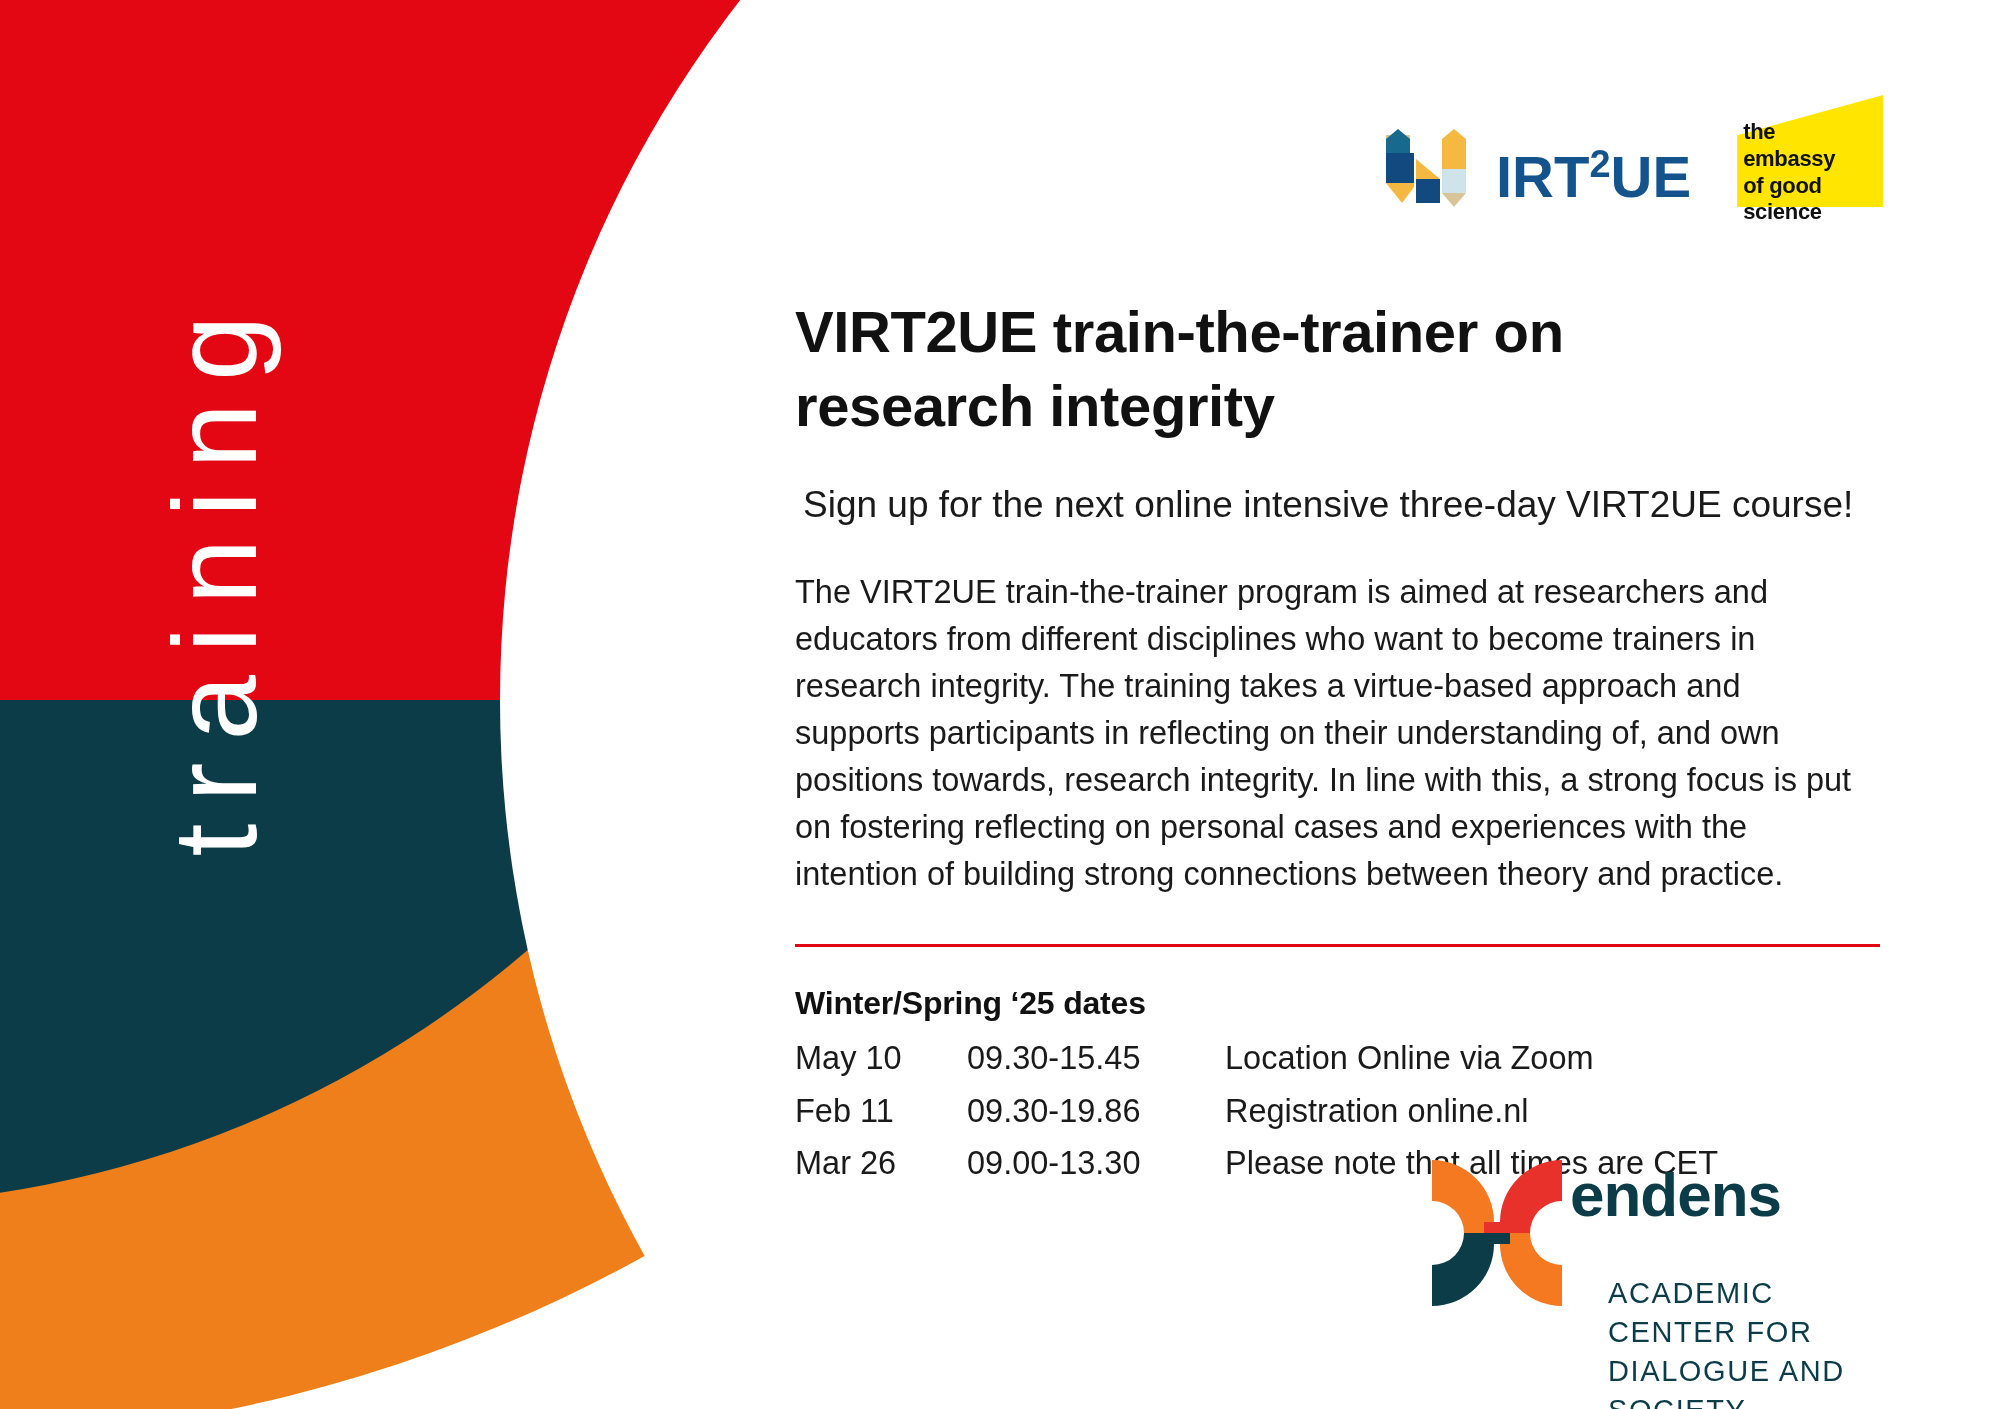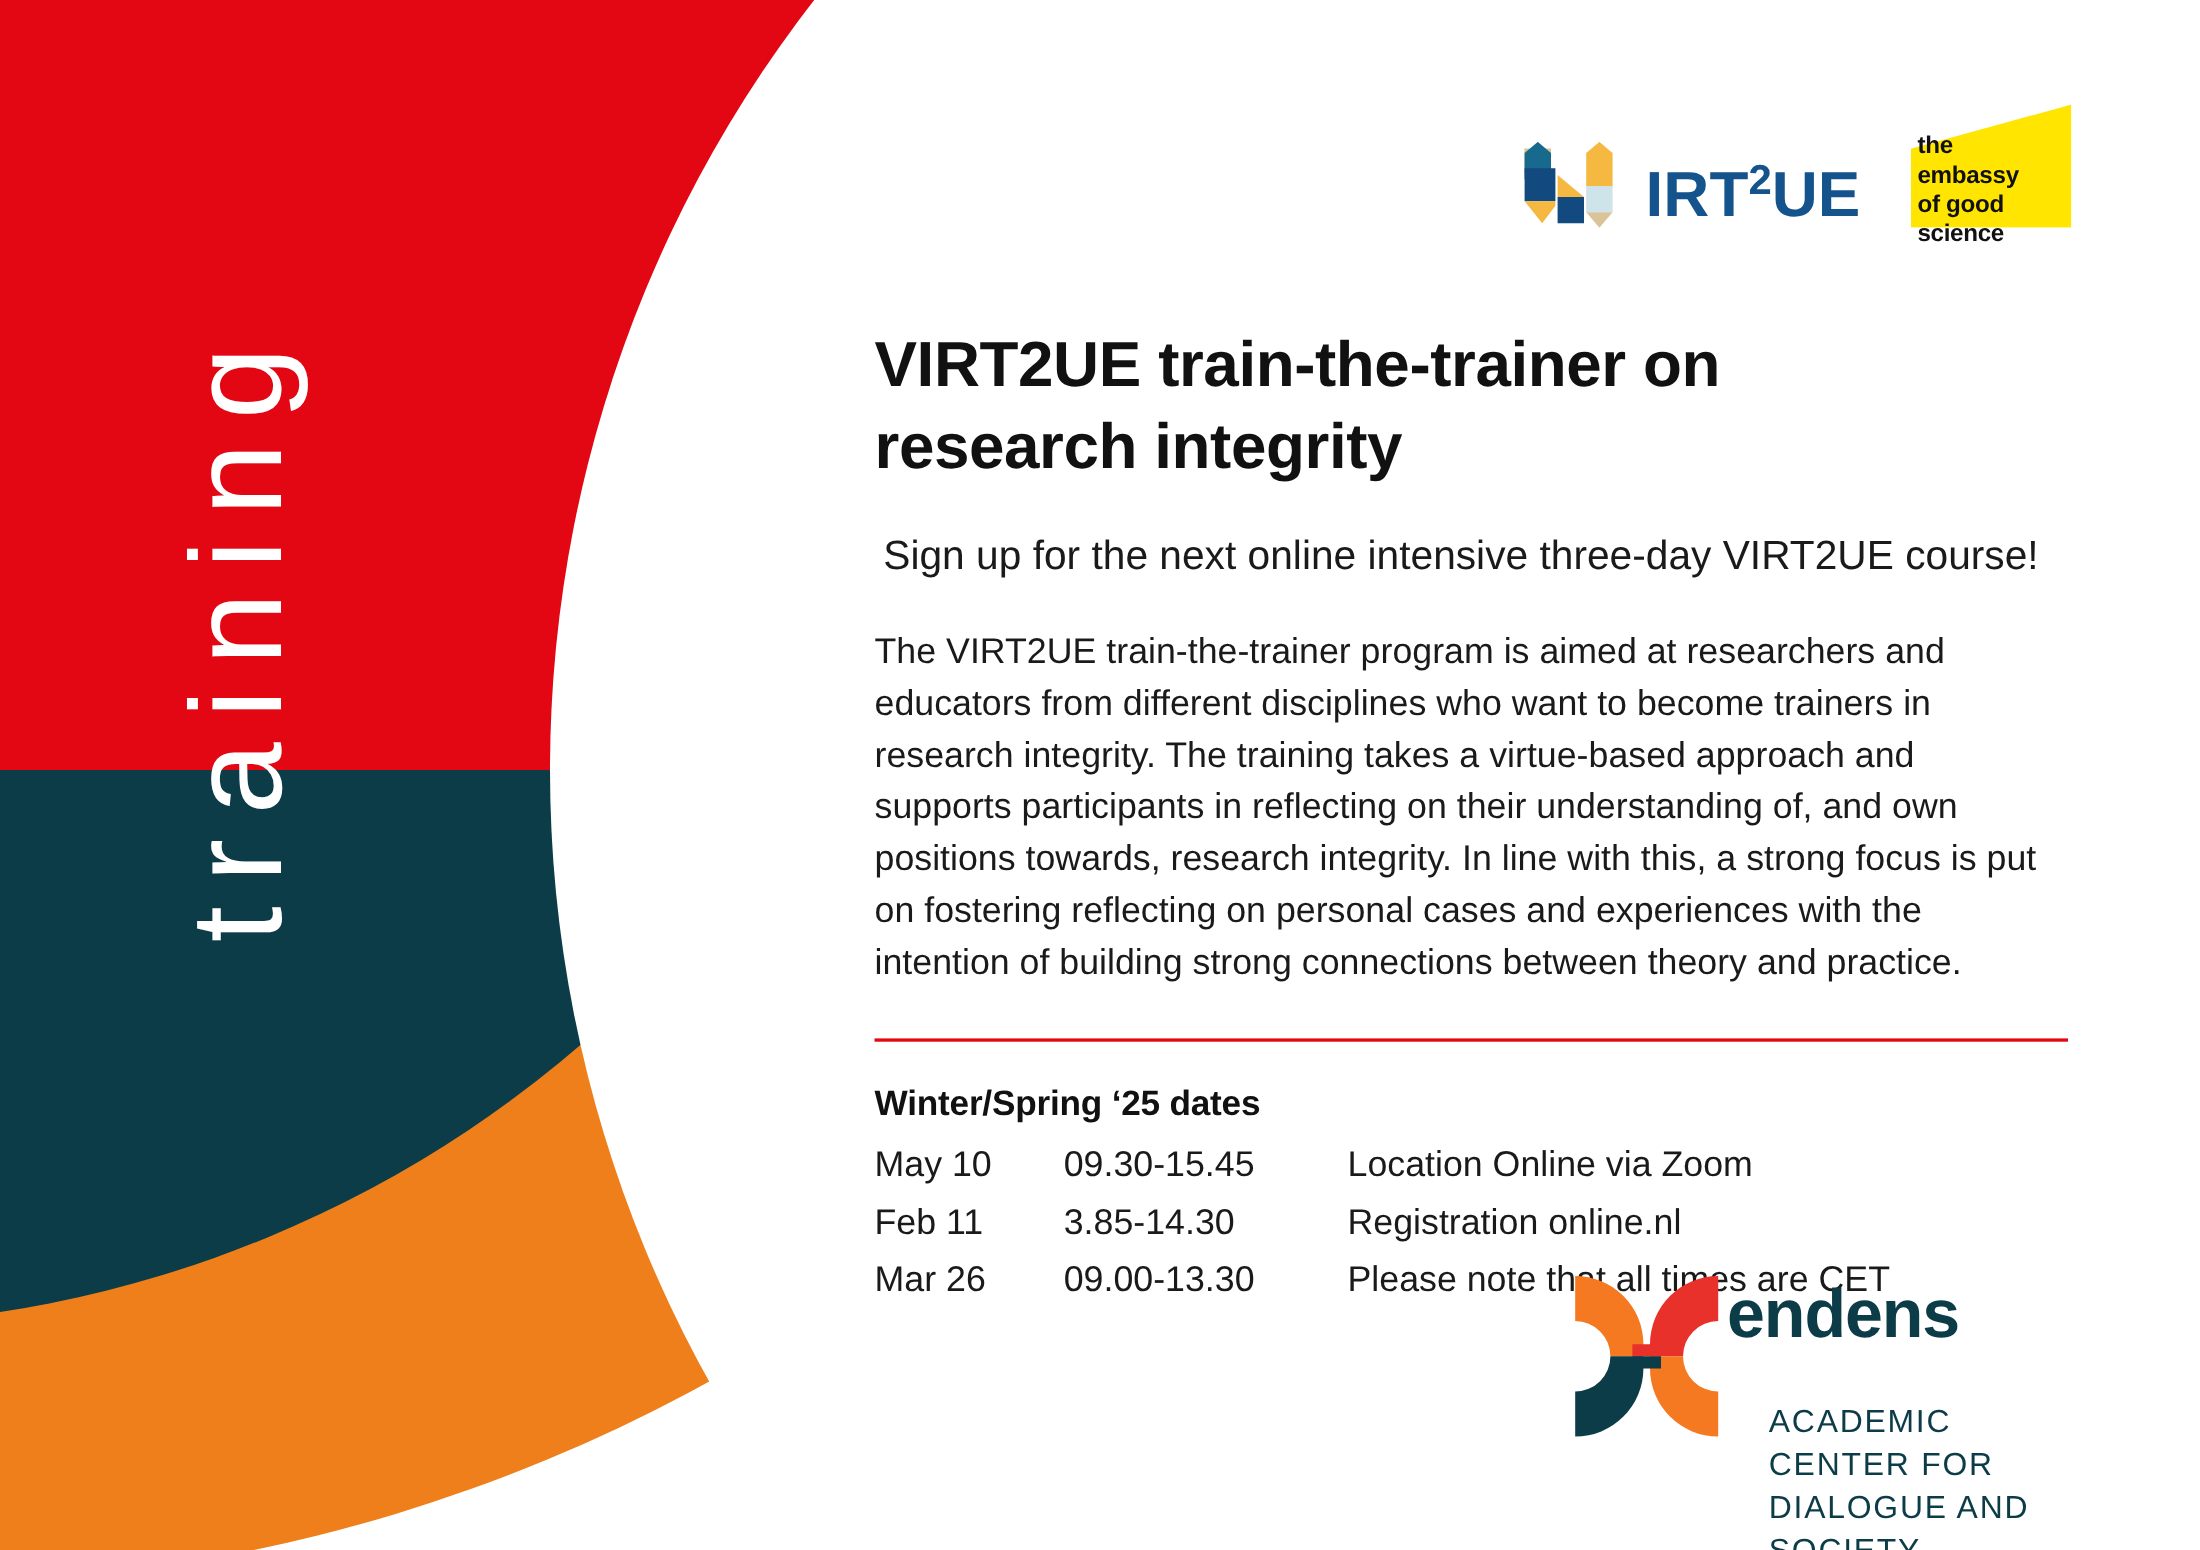--- a/index.html
+++ b/index.html
@@ -281,21 +281,21 @@
 
     <table id="dates-table">
       <tbody>
         <tr>
           <td class="c-date">May 10</td>
           <td class="c-time">09.30-15.45</td>
           <td class="c-info">Location Online via Zoom</td>
         </tr>
         <tr>
           <td class="c-date">Feb 11</td>
-          <td class="c-time">3.85-14.30</td>
+          <td class="c-time">09.30-19.86</td>
           <td class="c-info">Registration online.nl</td>
         </tr>
         <tr>
           <td class="c-date">Mar 26</td>
           <td class="c-time">09.00-13.30</td>
           <td class="c-info">Please note that all times are CET</td>
         </tr>
       </tbody>
     </table>
 

